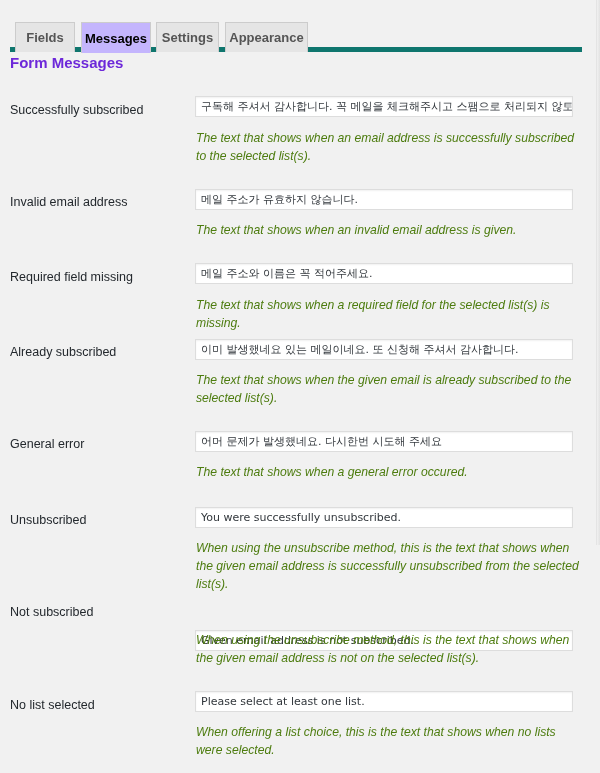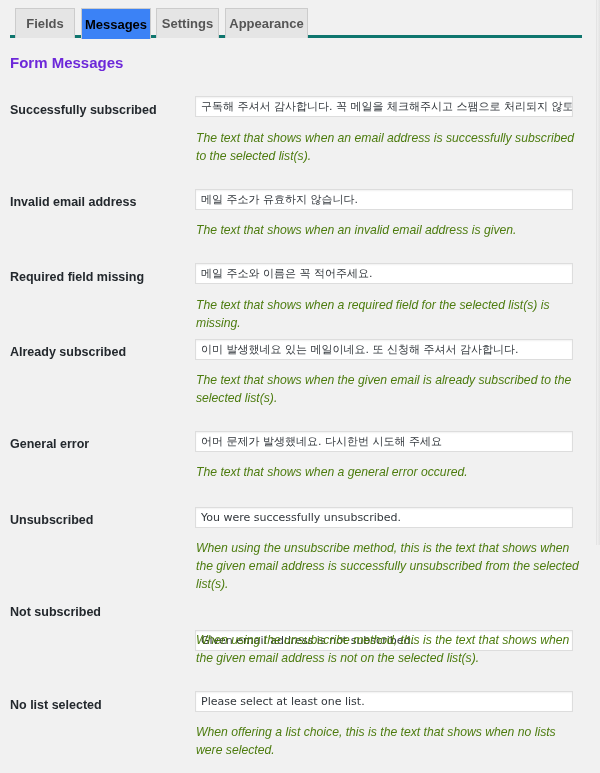--- a/index.html
+++ b/index.html
@@ -10,47 +10,47 @@
       color: #23282d;
     }
     .page { position: relative; width: 600px; height: 773px; }
     .scroll-edge {
       position: absolute; top: 0; right: 0; width: 4px; height: 545px;
       background: linear-gradient(to right, #f1f1f1, #e2e2e2);
       border-left: 1px solid #e4e4e4;
     }
     
     .tabs {
-      position: absolute; top: 8px; left: 10px; width: 572px; height: 30px;
-      border-bottom: 3px solid #0f766e;
+      position: absolute; top: 22px; left: 10px; width: 572px; height: 30px;
+      border-bottom: 5px solid #0f766e;
     }
     .tab {
       position: absolute; top: 0; height: 30px;
       border: 1px solid #ccc; border-bottom: none;
       background: #e5e5e5; color: #555;
       font-size: 13px; font-weight: bold;
       display: flex; align-items: center; justify-content: center;
       cursor: pointer;
     }
     .tab.active {
-      background: #3b82f6; color: #000; height: 31px;
+      background: #c4b5fd; color: #000; height: 31px;
     }
     .tab-fields { left: 5px; width: 60px; }
     .tab-messages { left: 71px; width: 70px; }
     .tab-settings { left: 146px; width: 63px; }
     .tab-appearance { left: 215px; width: 83px; }
 
     .section-title {
       position: absolute; top: 54px; left: 10px;
       font-size: 15px; font-weight: bold; color: #6d28d9;
     }
     .row { position: absolute; left: 0; width: 600px; }
     .row-label {
       position: absolute; left: 10px;
-      font-size: 12.5px; font-weight: bold; color: #23282d;
+      font-size: 12.5px; font-weight: normal; color: #23282d;
       white-space: nowrap;
     }
     .row-input {
       position: absolute; left: 195px; width: 378px; height: 21px;
       background: #fff; border: 1px solid #ddd;
       box-shadow: inset 0 1px 2px rgba(0,0,0,0.06);
       font-size: 11px; color: #32373c;
       padding: 0 5px; line-height: 19px;
       font-family: "DejaVu Sans", sans-serif;
       white-space: nowrap; overflow: hidden;

